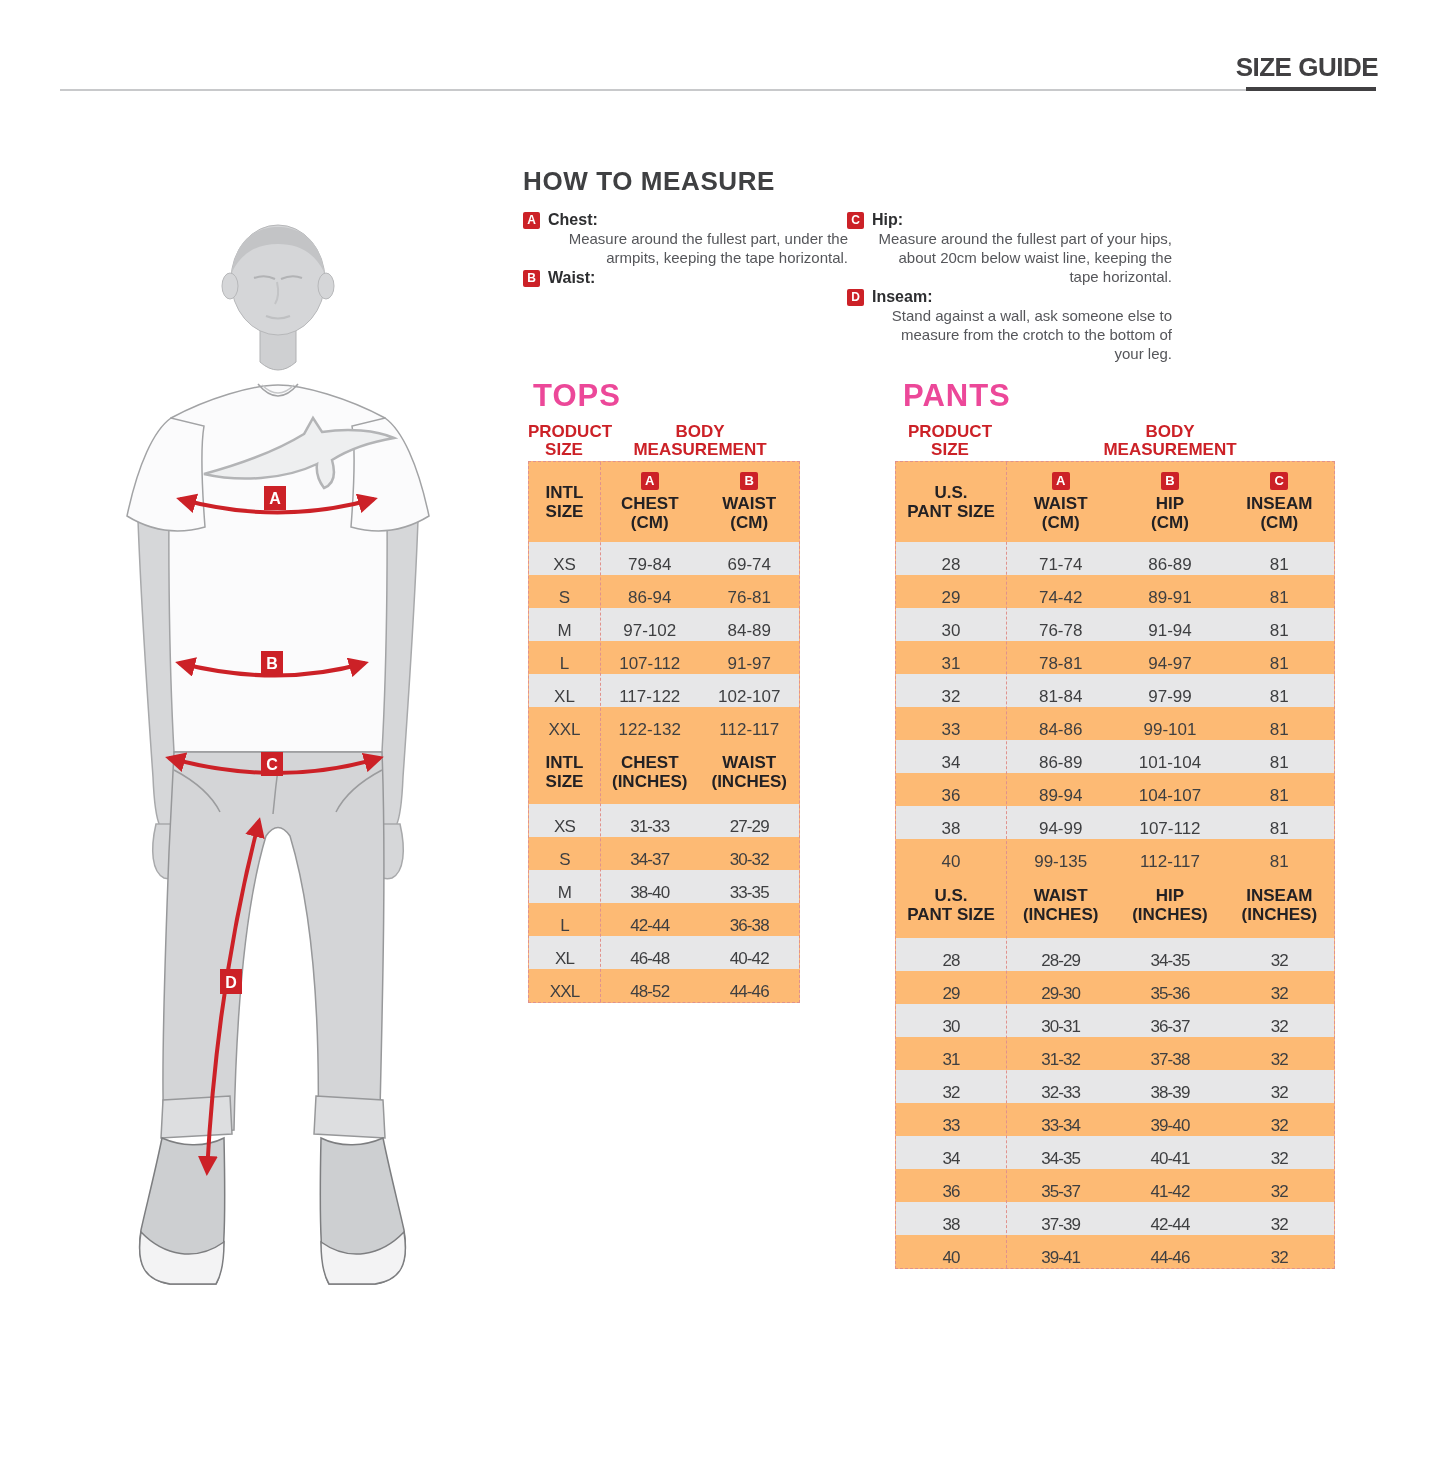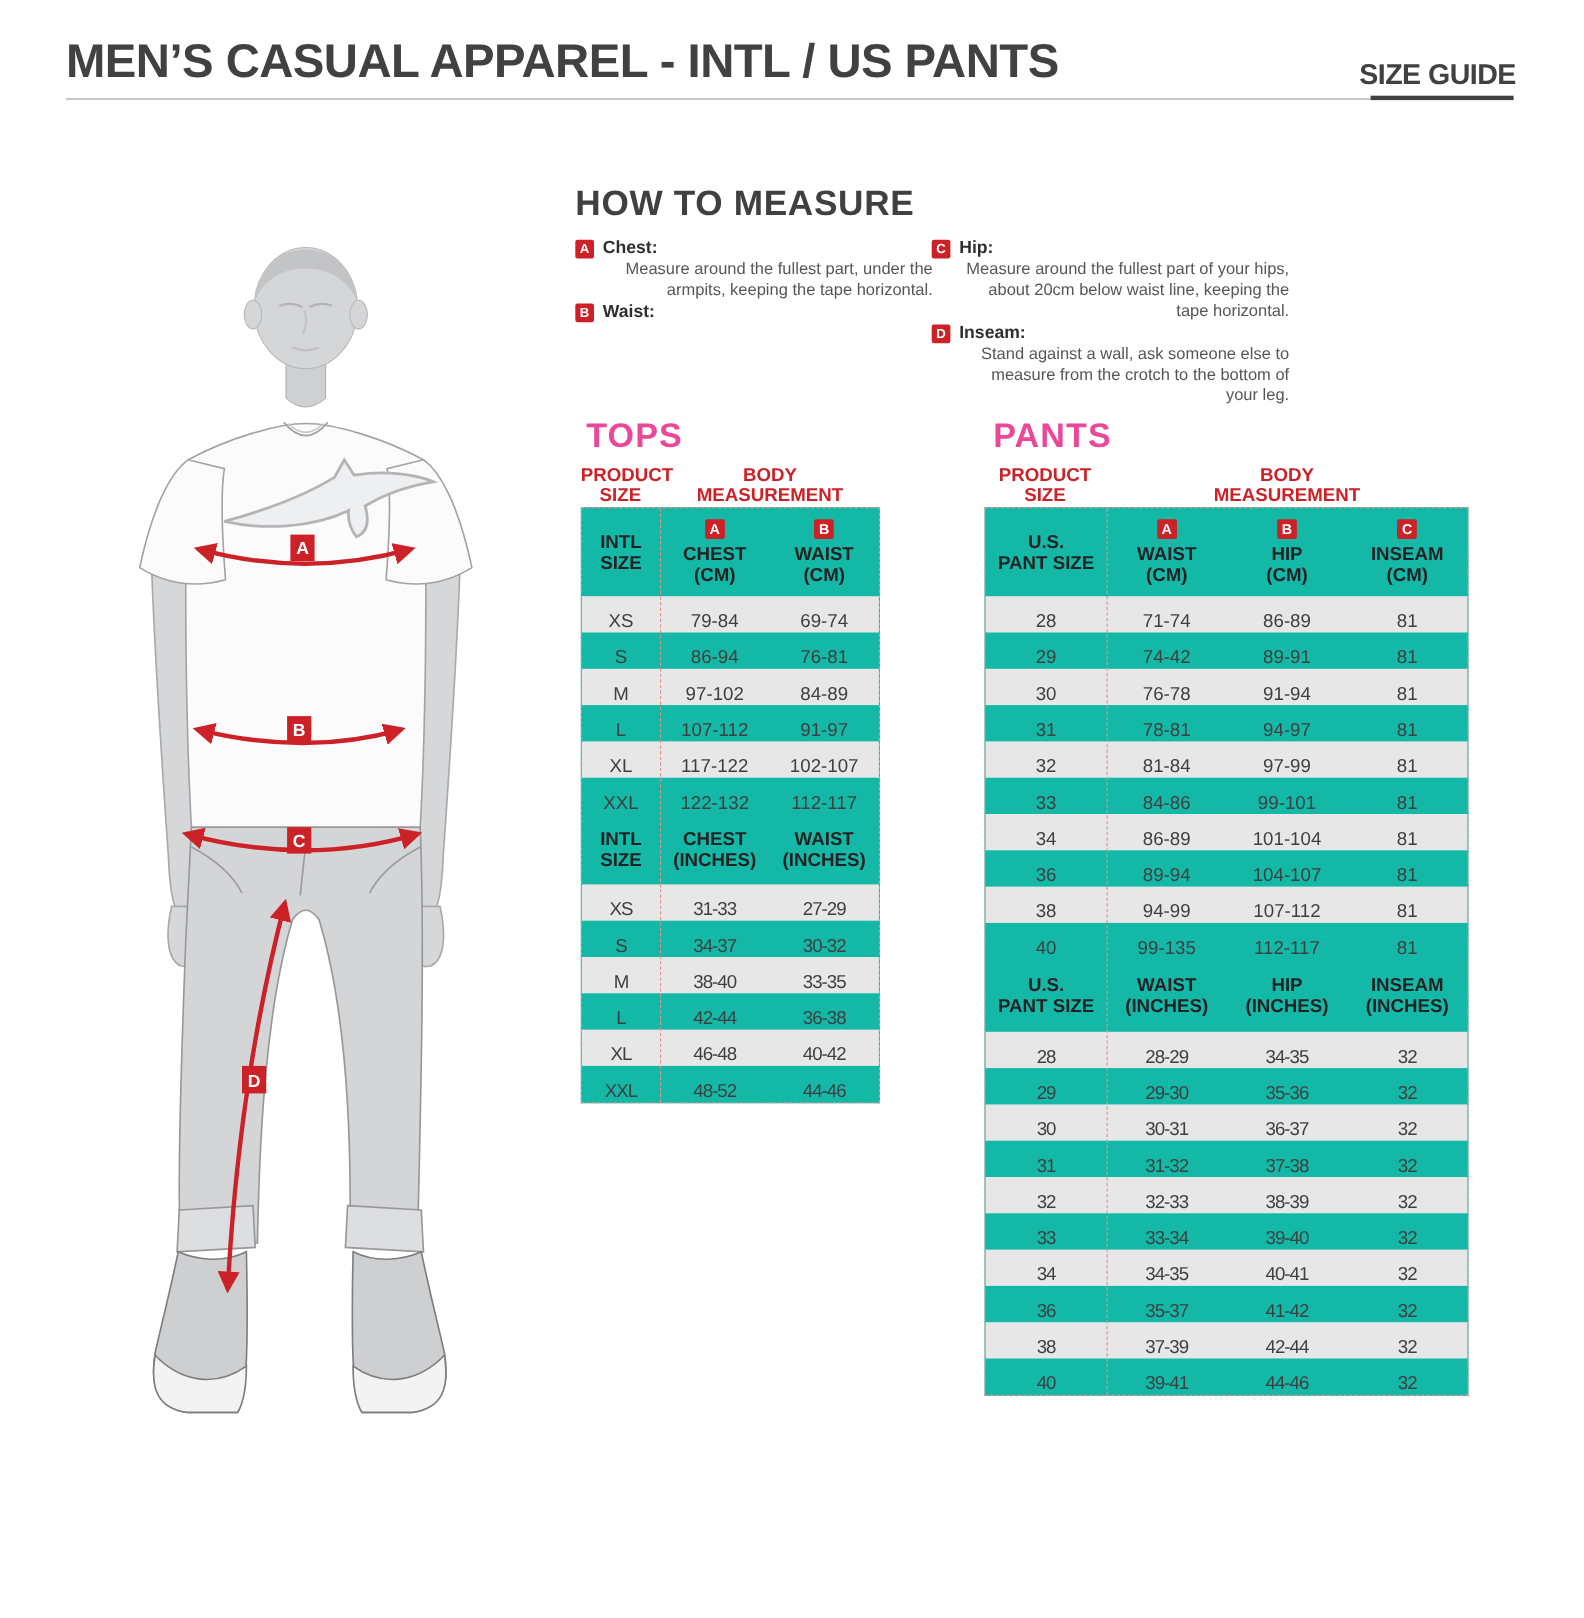--- a/index.html
+++ b/index.html
@@ -9,21 +9,21 @@
   
   .page-title{position:absolute;left:60px;top:32px;margin:0;font-size:43px;font-weight:bold;
               color:#414042;letter-spacing:-0.5px;white-space:nowrap;}
   .size-guide{position:absolute;top:52px;right:62px;font-size:26px;font-weight:bold;
               color:#414042;letter-spacing:-0.5px;}
   .rule-light{position:absolute;left:60px;top:89px;width:1186px;height:2px;background:#c8c9cb;}
   .rule-dark{position:absolute;left:1246px;top:87px;width:130px;height:4px;background:#414042;}
 
   
   .htm{position:absolute;left:523px;top:166px;width:710px;}
-  .htm h3{margin:0;font-size:32px;font-weight:bold;color:#3f4042;letter-spacing:0.6px;}
+  .htm h3{margin:0;font-size:26px;font-weight:bold;color:#3f4042;letter-spacing:0.6px;}
   .htm-cols{display:flex;margin-top:13px;}
   .htm-col{width:324px;flex:none;}
   .htm-item{display:flex;margin-bottom:1px;}
   .abadge{display:inline-block;width:17px;height:17px;background:#cc2127;color:#fff;
           font-weight:bold;font-size:12px;line-height:17px;text-align:center;border-radius:2px;}
   .htm-item .abadge{flex:none;margin-top:2px;margin-right:8px;}
   .htm-term{font-size:16px;font-weight:bold;color:#2d2e30;line-height:19px;}
   .htm-desc{font-size:15px;color:#55565a;line-height:19px;width:300px;text-align:right;}
 
   
@@ -36,21 +36,21 @@
                 line-height:18px;text-align:center;}
   .group-labels span{display:block;}
   #tops-groups{left:528px;top:423px;width:272px;}
   #tops-groups .g1{width:72px;flex:none;}
   #tops-groups .g2{flex:1;}
   #pants-groups{left:895px;top:423px;width:440px;}
   #pants-groups .g1{width:110px;flex:none;}
   #pants-groups .g2{flex:1;}
 
   
-  .table{position:absolute;box-sizing:border-box;border:1px dashed #e0928d;background:#14b8a6;}
+  .table{position:absolute;box-sizing:border-box;border:1px dashed #e0928d;background:#fdba74;}
   #tops-table{left:528px;top:461px;width:272px;}
   #pants-table{left:895px;top:461px;width:440px;}
   .vdiv{position:absolute;top:0;bottom:0;width:0;border-left:1px dashed #e0928d;}
   #tops-table .vdiv{left:71px;}
   #pants-table .vdiv{left:110px;}
   .thead{display:flex;align-items:center;}
   .thead.cm{height:80px;}
   #tops-table .thead.in{height:64px;}
   #pants-table .thead.in{height:66px;}
   .cell{text-align:center;box-sizing:border-box;}
@@ -68,21 +68,20 @@
   
   .figure-wrap{position:absolute;left:108px;top:222px;width:398px;height:1098px;}
   .figure-wrap svg{width:100%;height:100%;display:block;}
   .marker-letter{font-family:"Liberation Sans",sans-serif;font-weight:bold;font-size:16px;fill:#fff;text-anchor:middle;}
 </style>
 </head>
 <body>
 
 <div id="page">
 
-  <h1 class="page-title">MEN’S CASUAL APPAREL - INTL / US PANTS</h1>
   <div class="size-guide">SIZE GUIDE</div>
   <div class="rule-light"></div>
   <div class="rule-dark"></div>
 
   <section class="htm">
     <h3>HOW TO MEASURE</h3>
     <div class="htm-cols">
       <div class="htm-col">
         <div class="htm-item">
           <span class="abadge">A</span>

